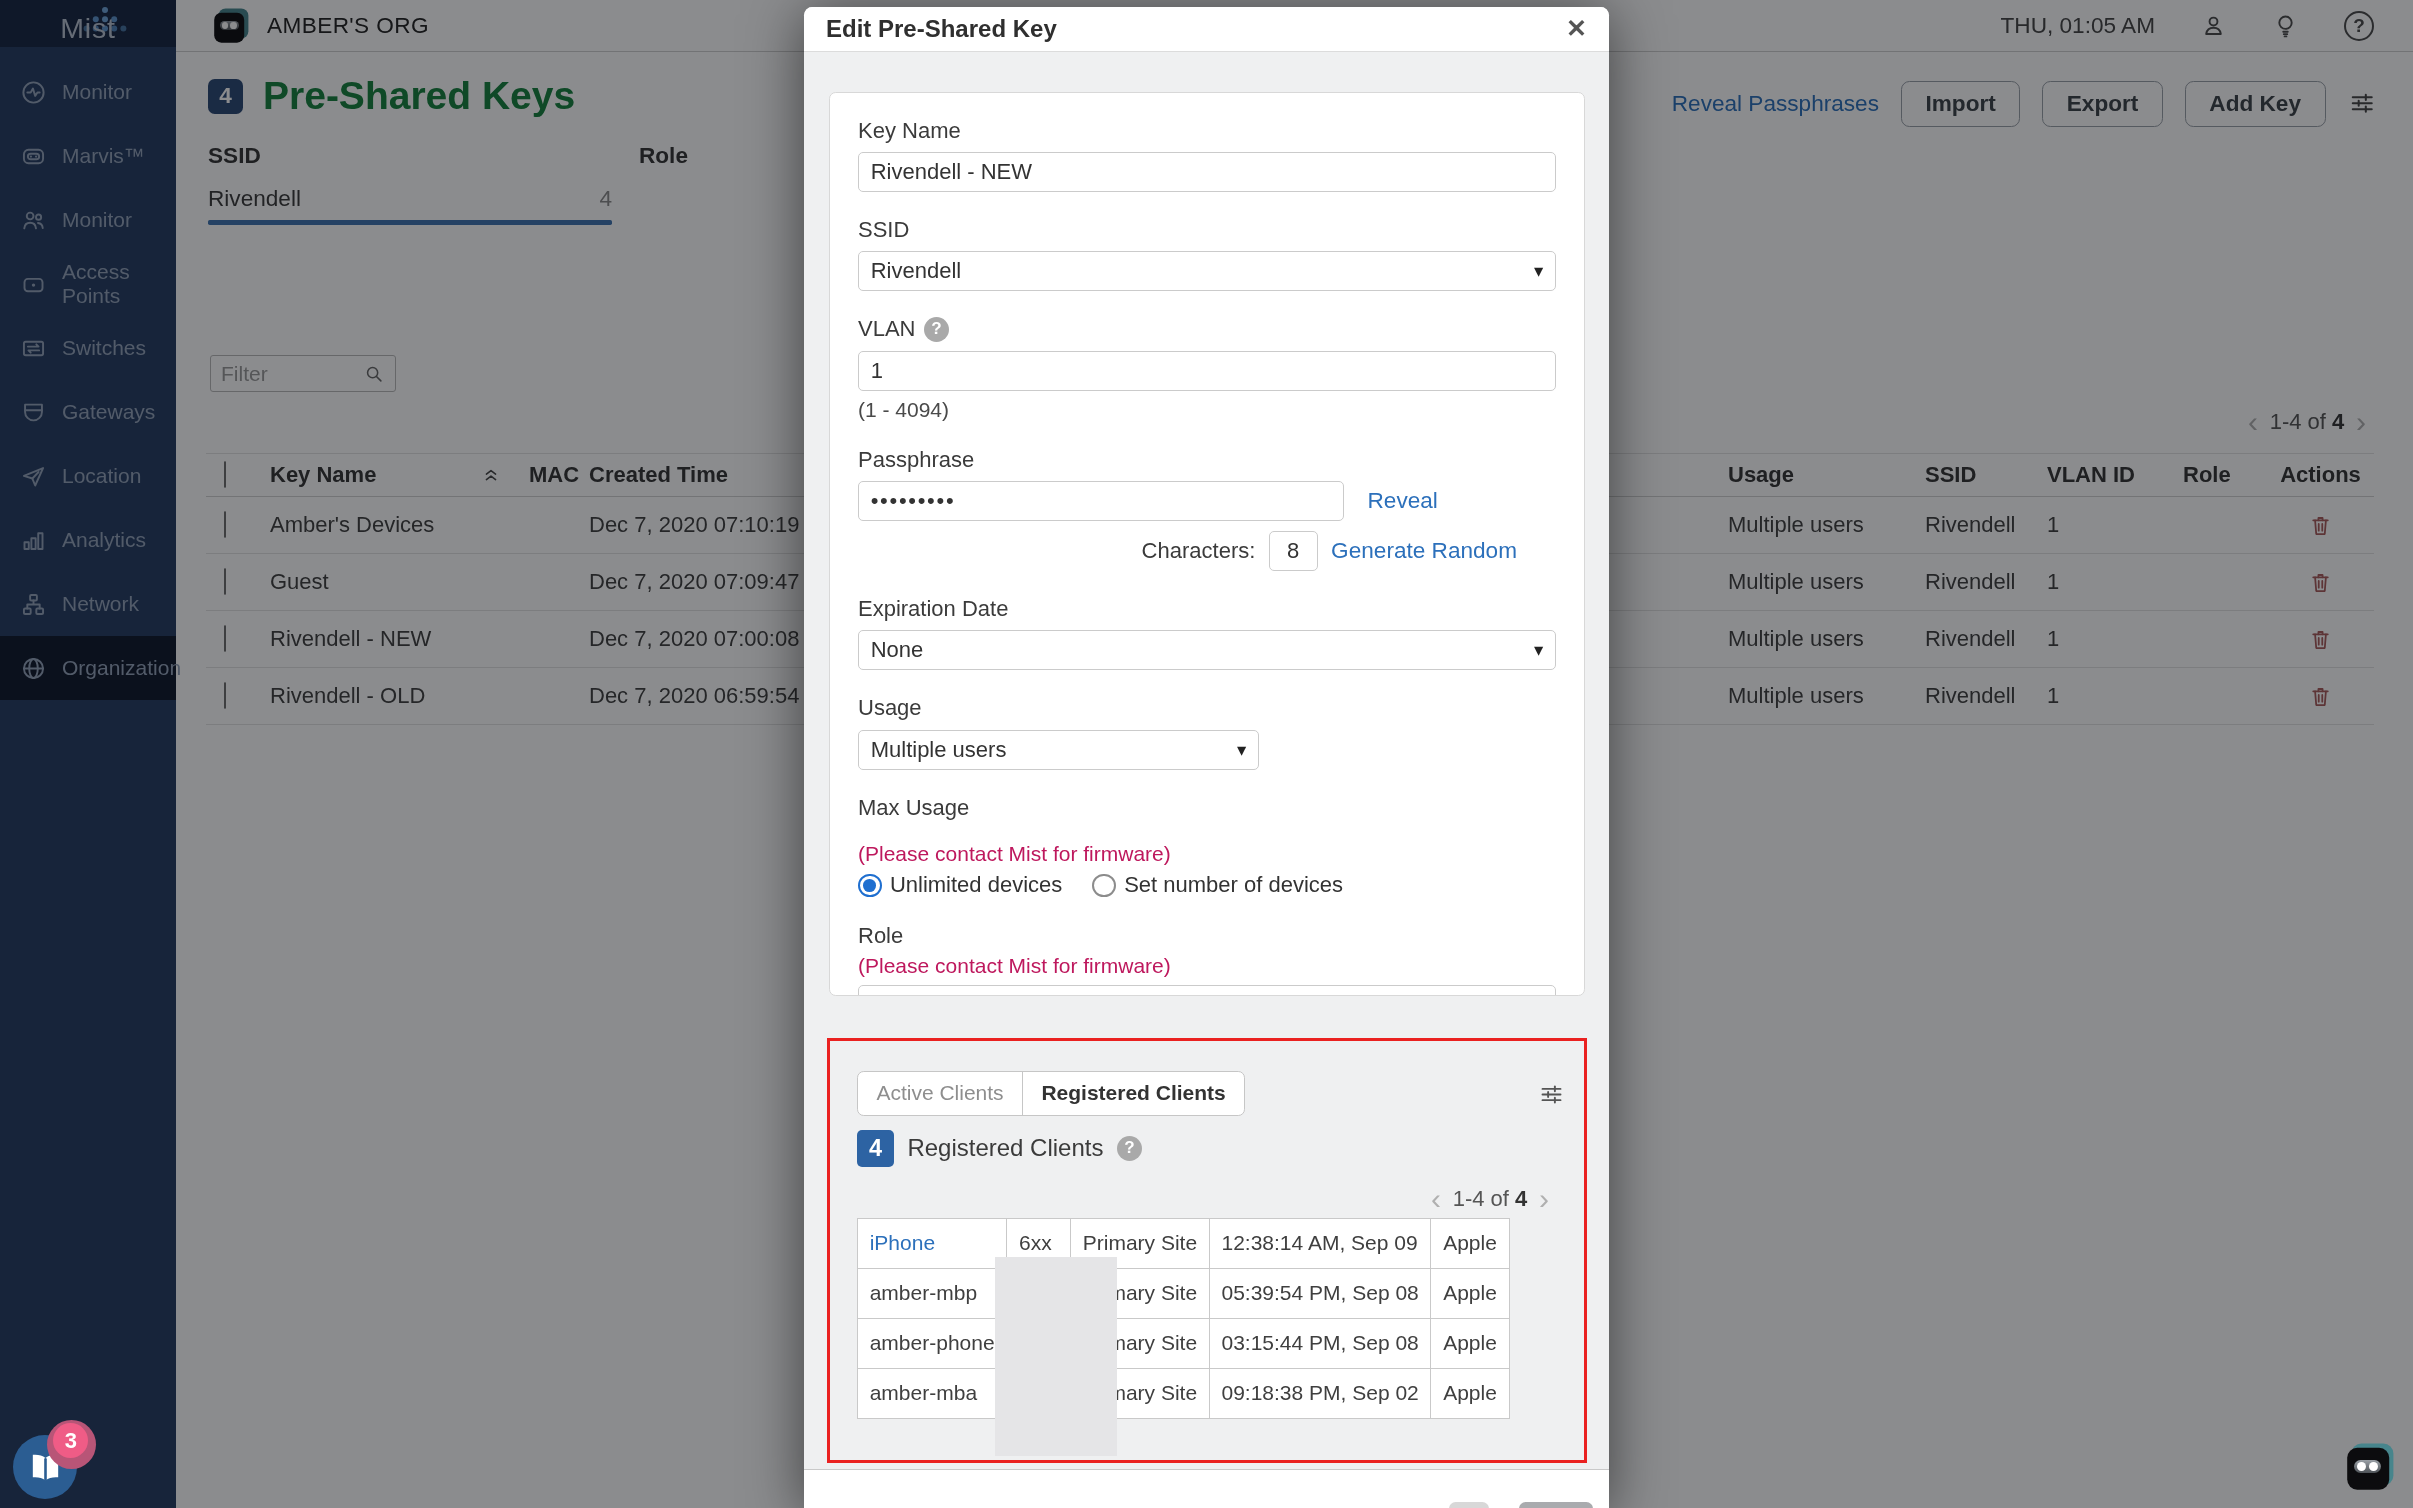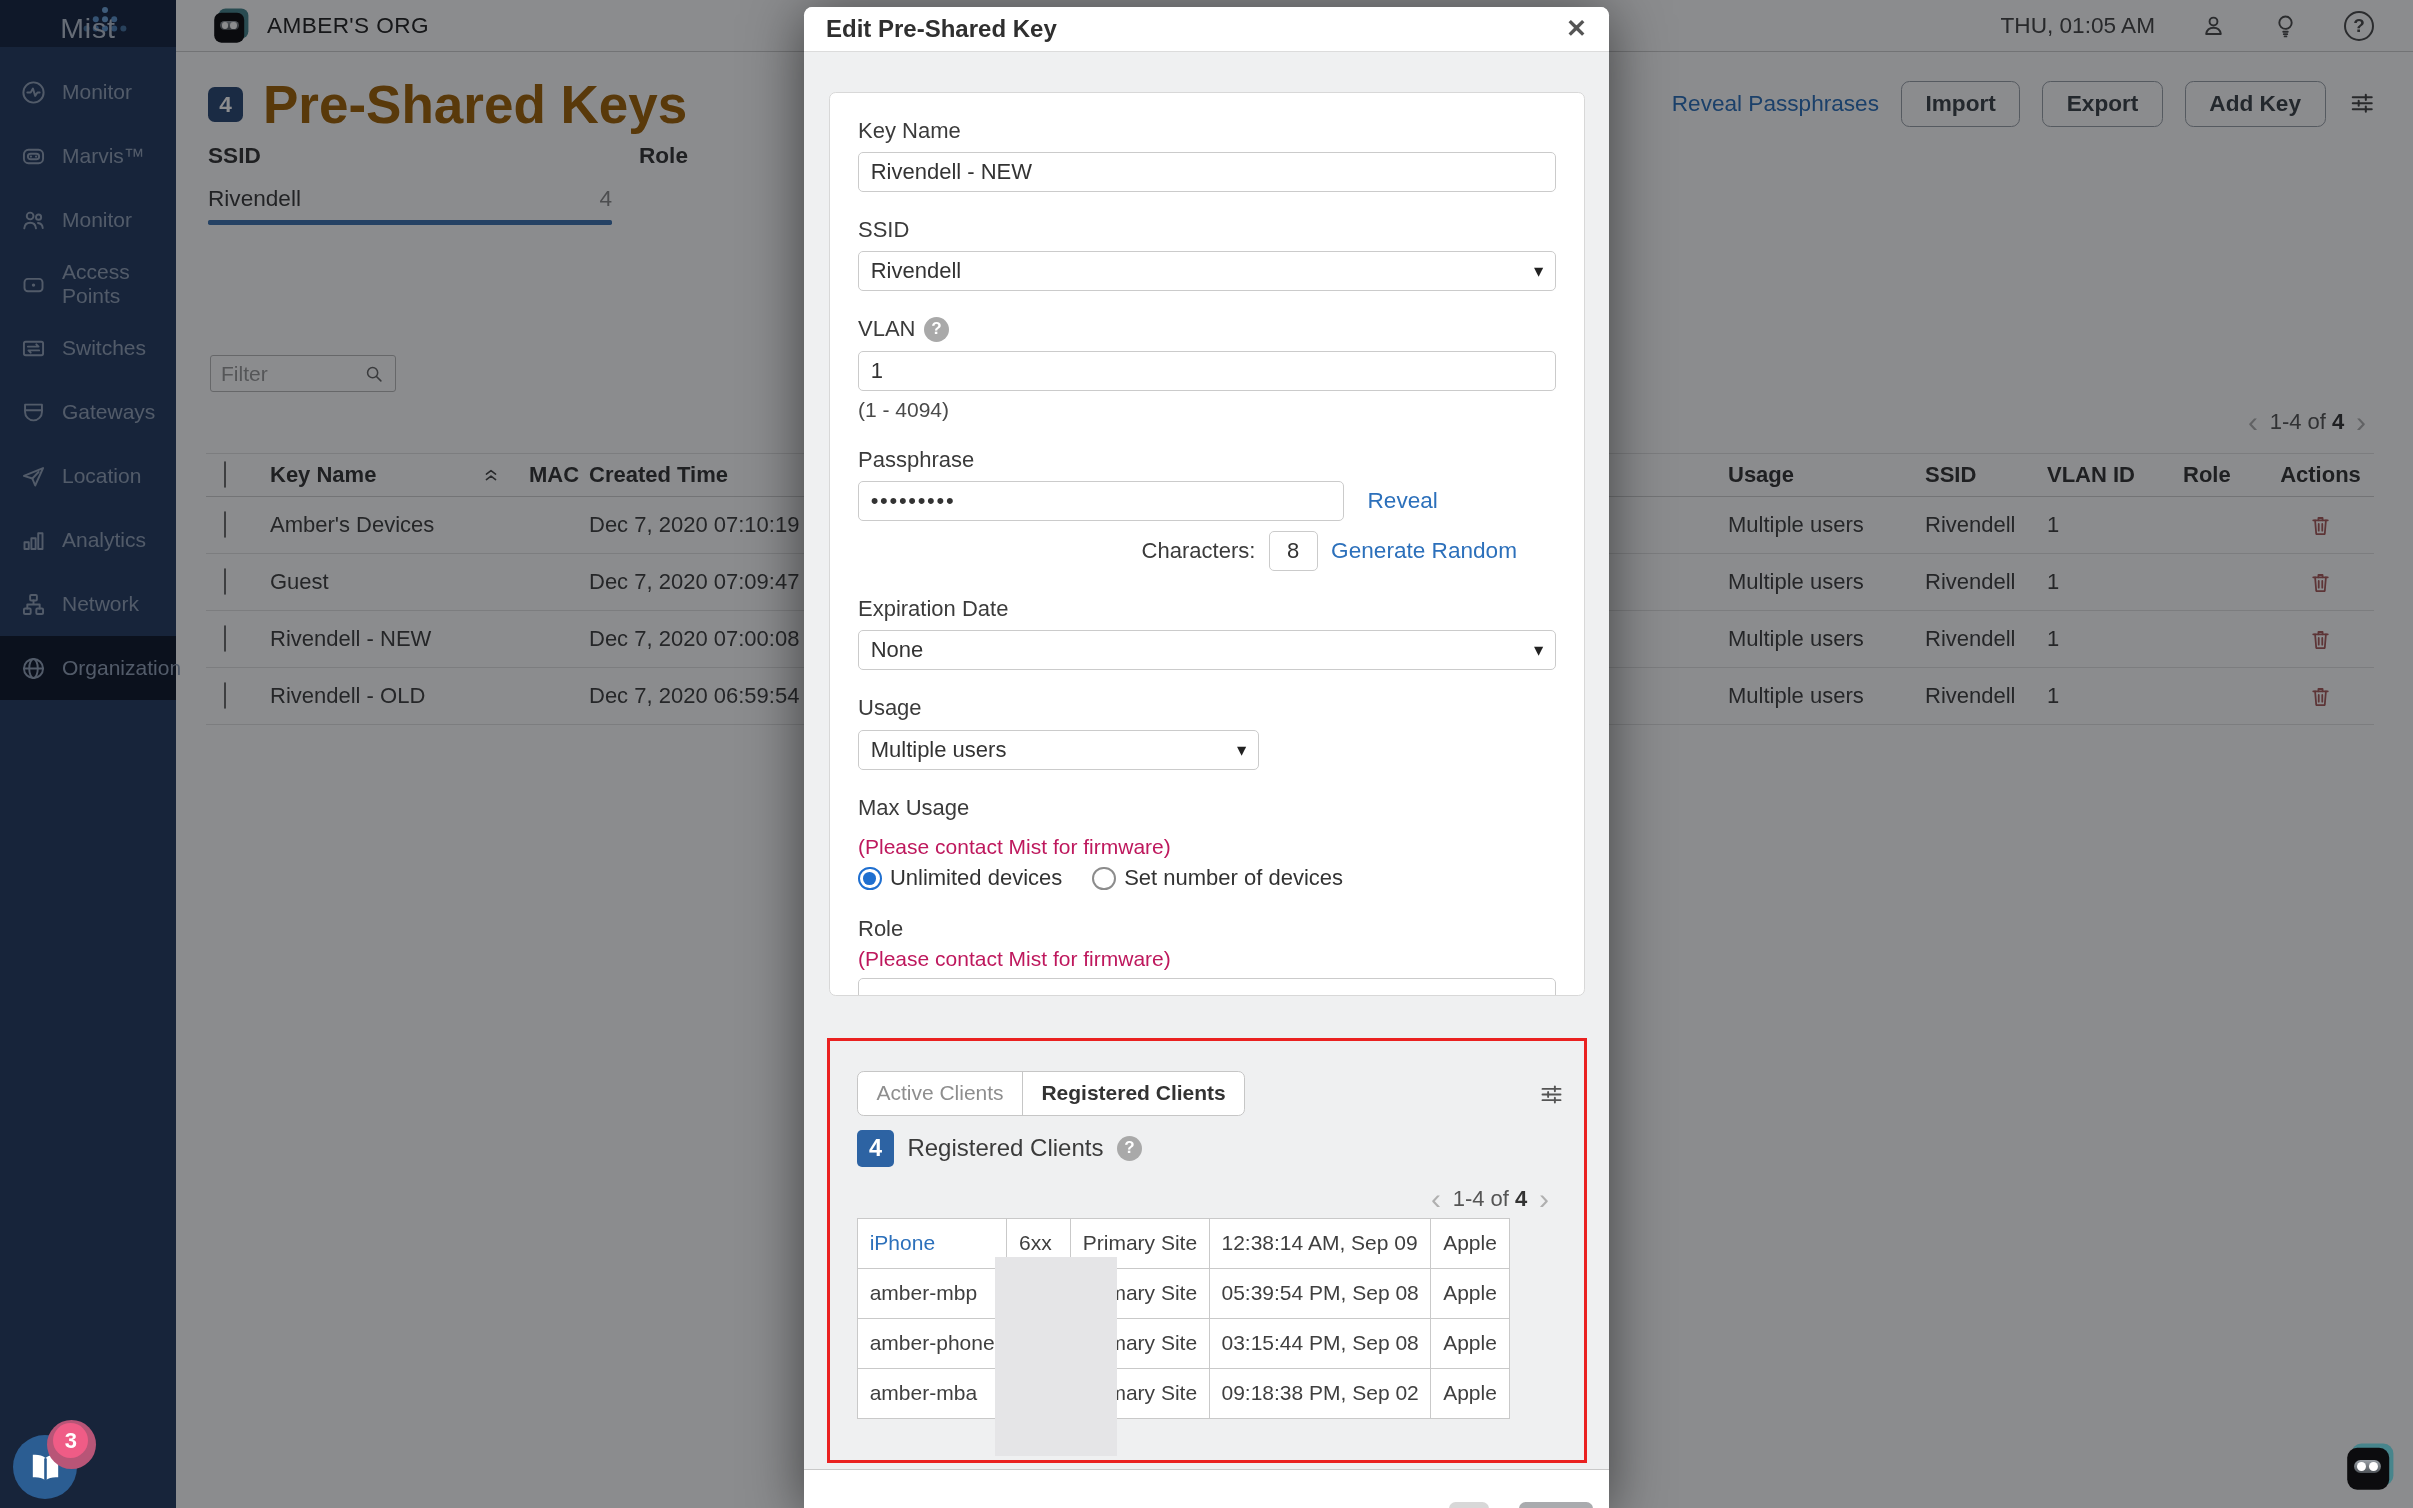--- a/index.html
+++ b/index.html
@@ -38,21 +38,21 @@
 .robot .r-shadow{position:absolute;inset:0;border-radius:24%;background:#47858c;transform:translate(3.4px,-2.5px)}
 .robot .r-face{position:absolute;inset:0;border-radius:24%;background:#0c0c0e;transform:translate(-0.8px,1.7px)}
 .robot .r-eyes{position:absolute;left:16%;top:34%;width:64%;height:30%;border-radius:837px;background:linear-gradient(180deg,#9aa0a6,#4e5358);display:flex;align-items:center;justify-content:space-evenly}
 .robot.sm .r-eye{width:6.7px;height:6.7px;border-radius:50%;background:#fff}
 .robot.lg .r-eye{width:9.2px;height:9.2px;border-radius:50%;background:#fff}
 
 
 .main{position:absolute;left:176px;top:52px;right:0;bottom:0;background:#fff;z-index:5}
 .title-row{position:absolute;left:32px;top:22px;display:flex;align-items:center;gap:20px}
 .count-badge{width:35px;height:35px;background:#2a4874;color:#fff;font-size:22.6px;font-weight:bold;border-radius:6.7px;display:flex;align-items:center;justify-content:center}
-.page-title{font-size:53px;color:#a16207}
+.page-title{font-size:39px;color:#15803d}
 .actions-row{position:absolute;right:37px;top:28.5px;display:flex;align-items:center;gap:22px}
 .link{color:#2c70bb;font-size:22.6px;cursor:pointer;white-space:nowrap}
 .btn{border:1.7px solid #9aa0a8;border-radius:8.4px;padding:9.2px 23.5px;font-size:22.6px;font-weight:bold;color:#3c4248;background:transparent;cursor:pointer;font-family:inherit}
 .sliders-btn{color:#444;display:flex;align-items:center}
 .col-label{position:absolute;top:91px;font-weight:bold;font-size:22.6px;color:#333}
 .ssid-row{position:absolute;left:32px;top:134px;width:404px}
 .ssid-line{display:flex;justify-content:space-between;align-items:baseline}
 .ssid-name{font-size:22.6px;color:#3a3a3a}
 .ssid-count{font-size:22.6px;color:#8a8a8a}
 .ssid-bar{margin-top:7.5px;height:5.9px;background:#3f74b0;border-radius:1.7px}
@@ -522,21 +522,21 @@
         </div>
       </div>
       <div class="fgroup">
         <div class="flabel">Usage</div>
         <div class="select half">
           <span>Multiple users</span>
           <span class="arr">▾</span>
         </div>
       </div>
       <div class="fgroup">
-        <div class="flabel" style="margin-bottom:14px">Max Usage</div>
+        <div class="flabel" style="margin-bottom:21px">Max Usage</div>
         <div class="gray-hint">(Please contact Mist for firmware)</div>
         <div class="radio-row">
           <span class="radio-opt">
               <span class="radio on"></span>
               <span>Unlimited devices</span>
             </span>
           <span class="radio-opt">
               <span class="radio off"></span>
               <span>Set number of devices</span>
             </span>

